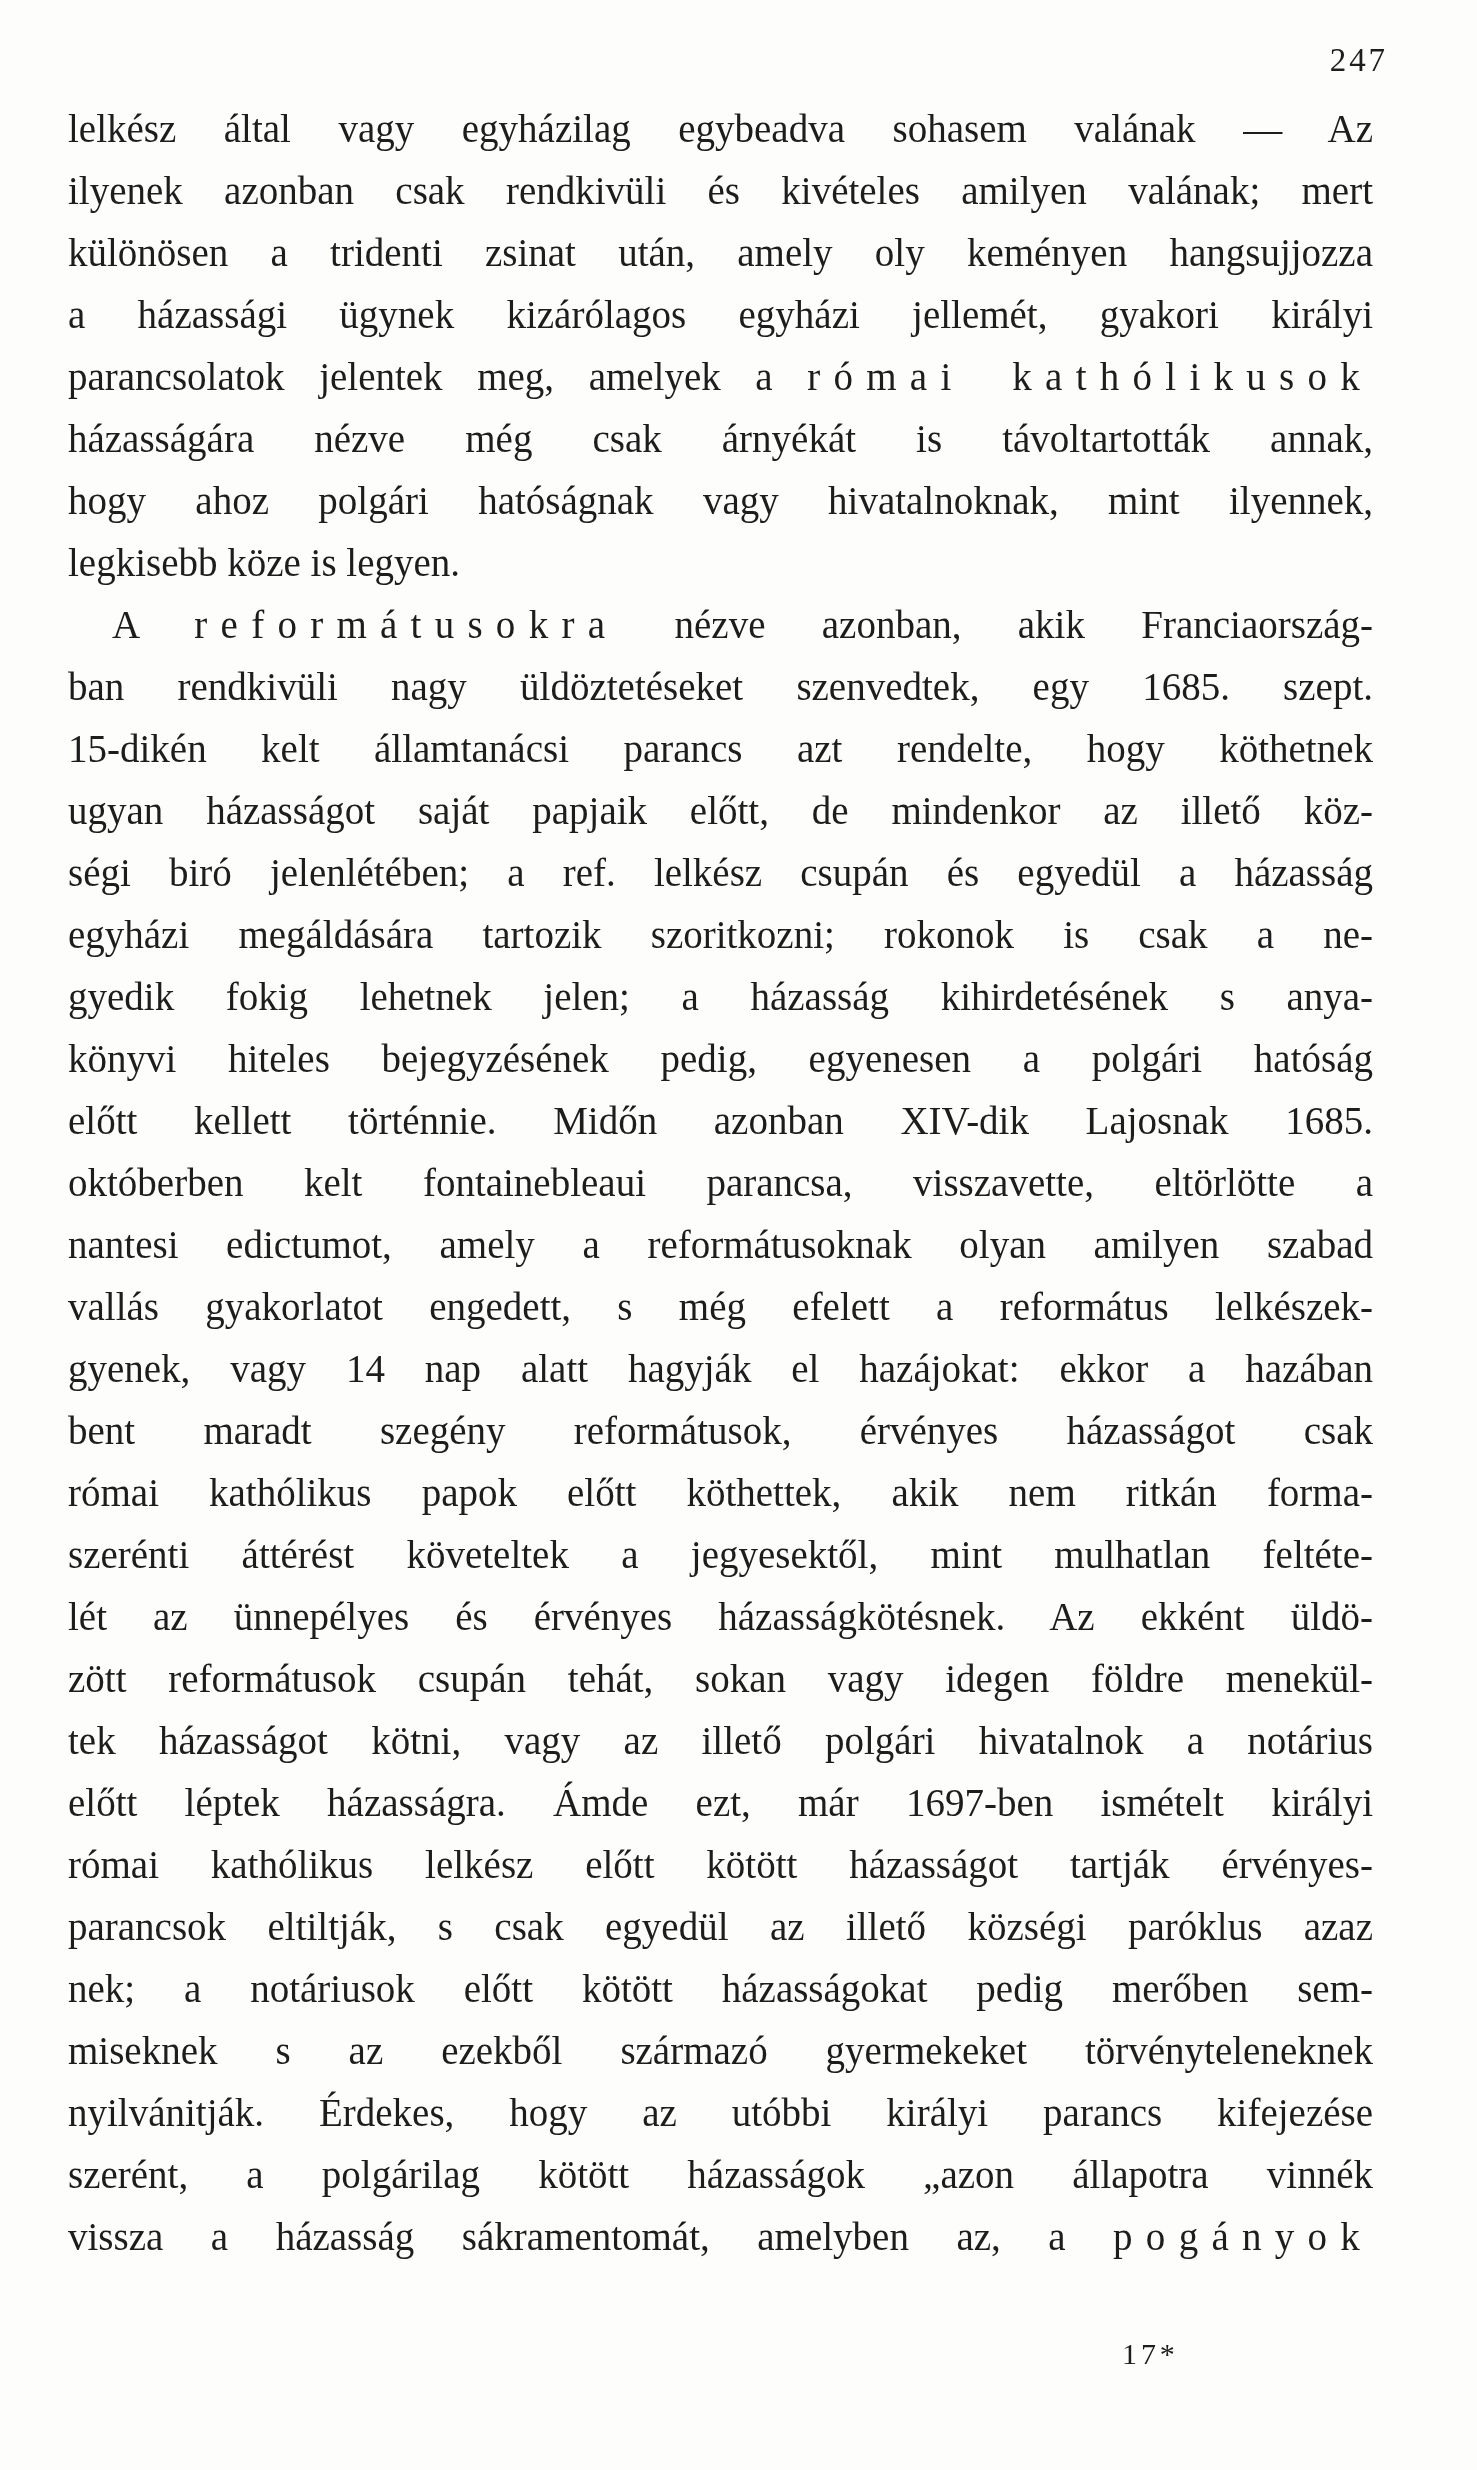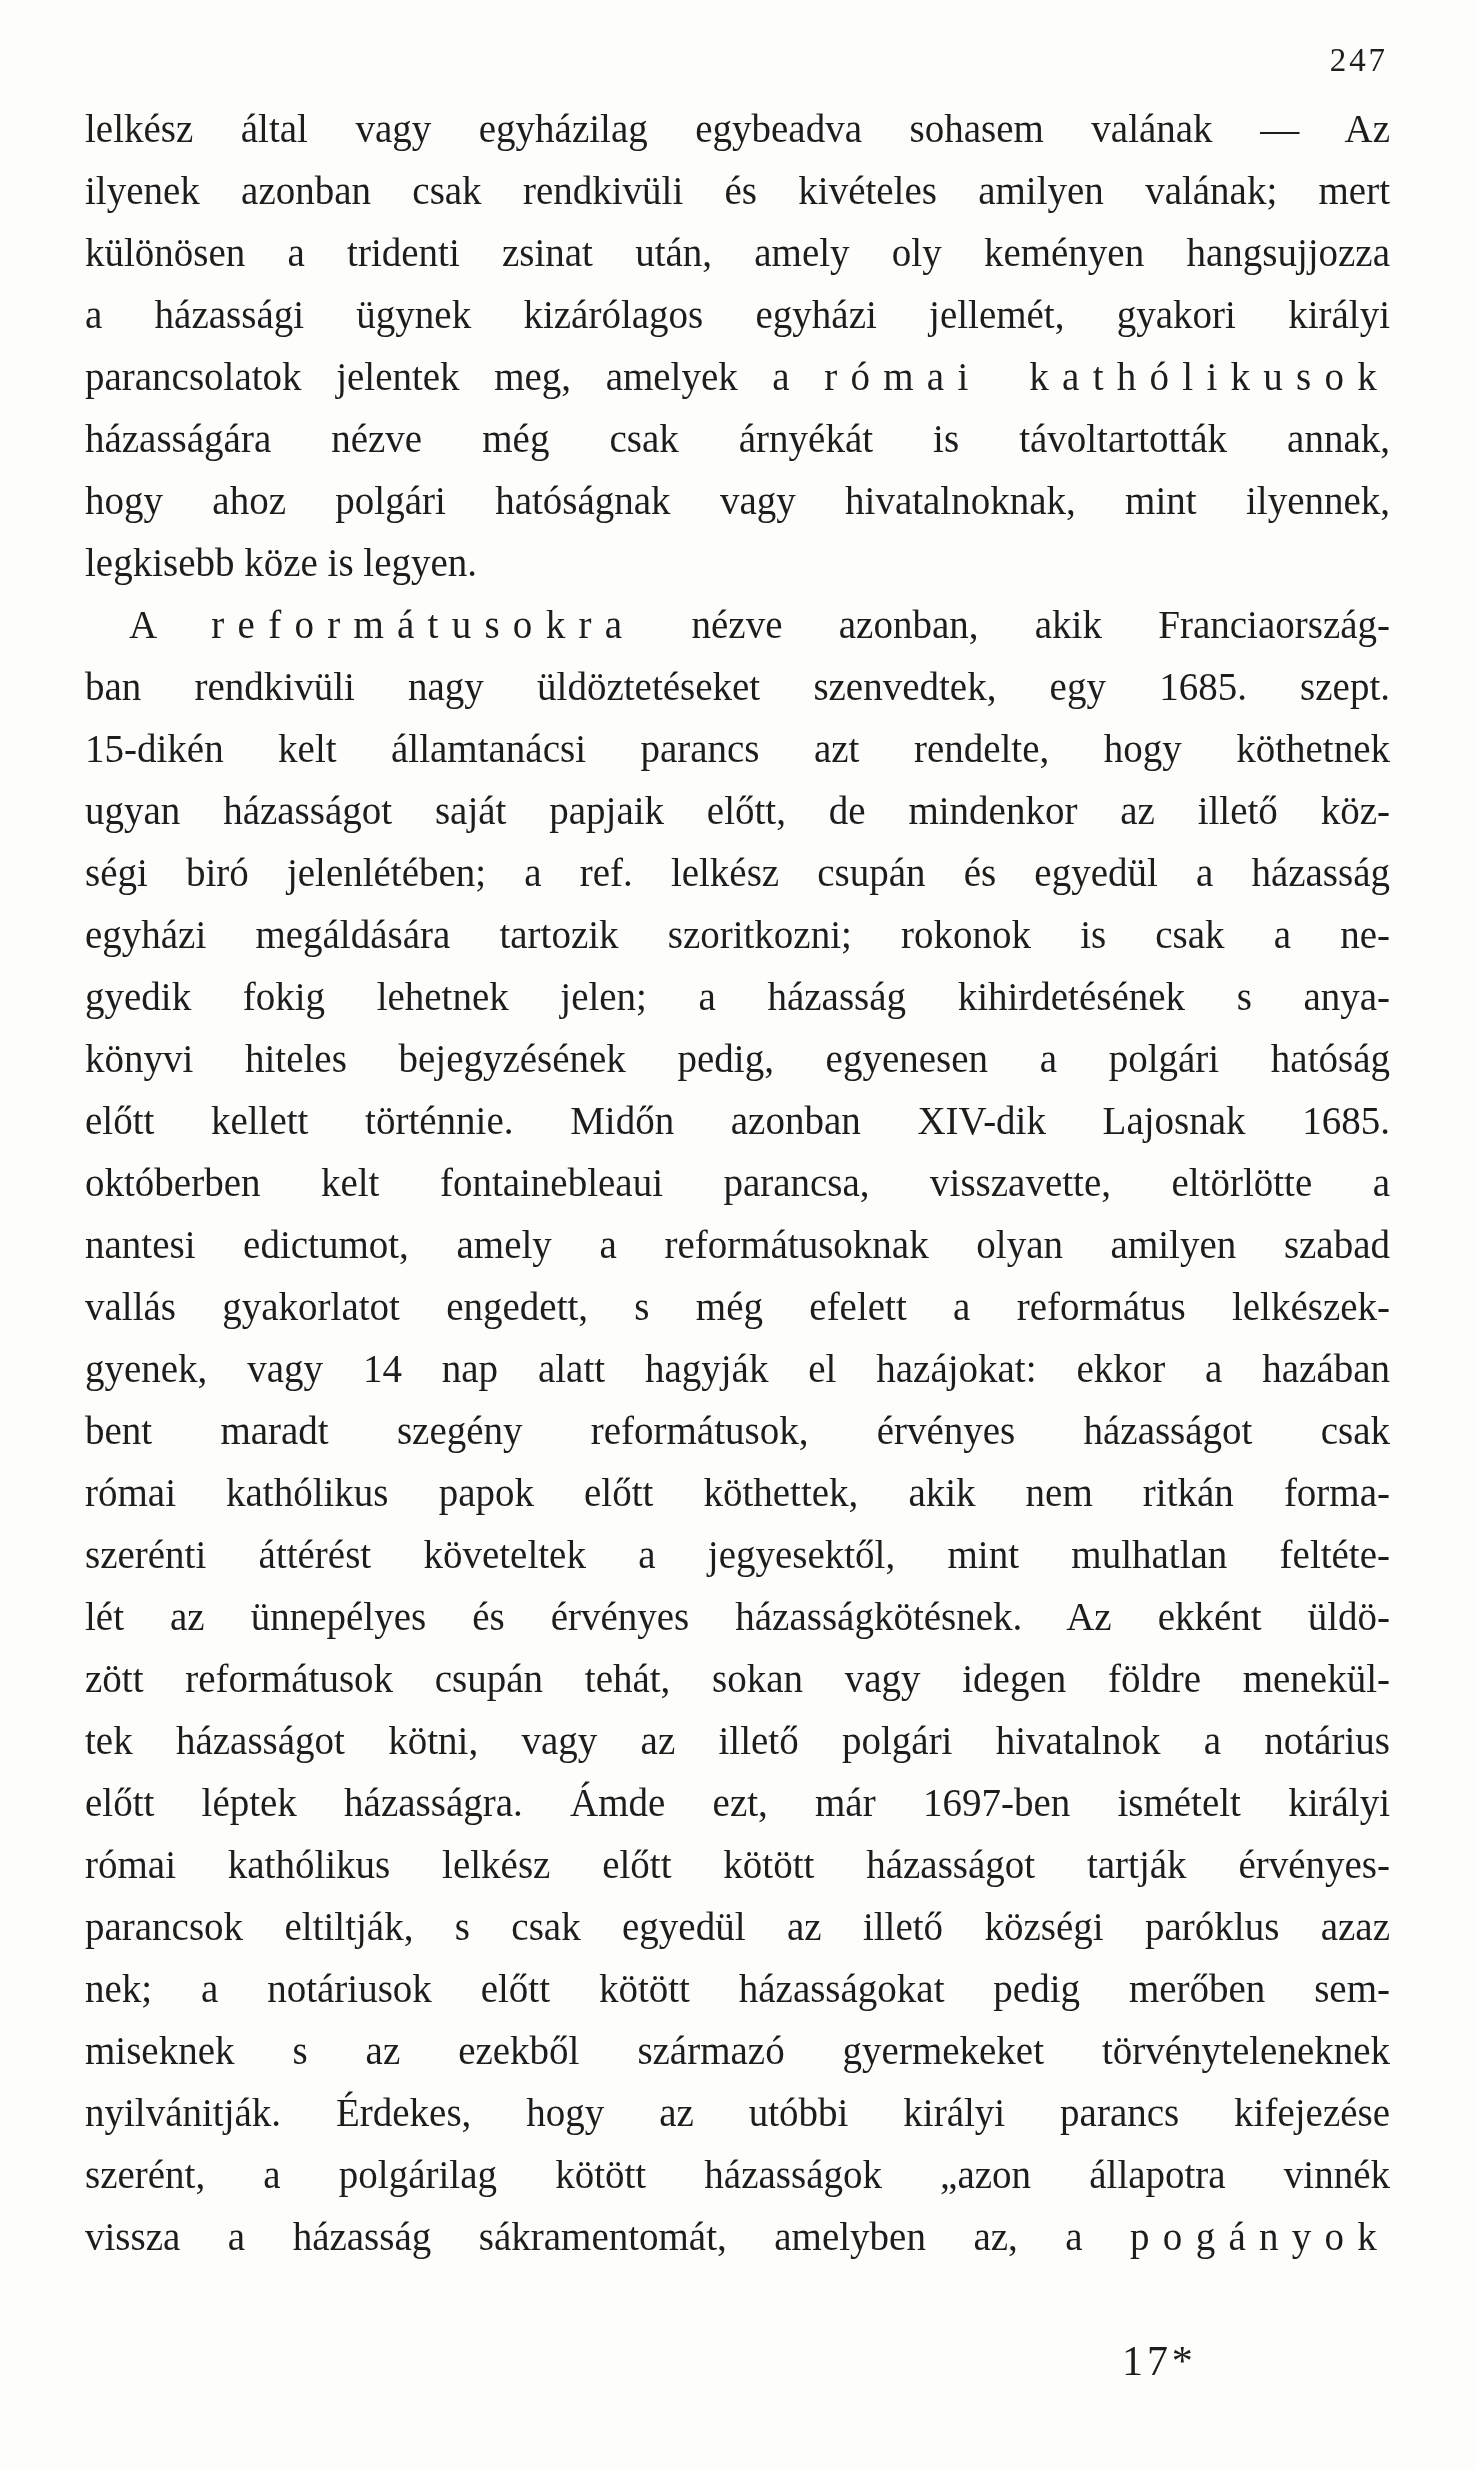--- a/index.html
+++ b/index.html
@@ -27,21 +27,21 @@
     position: absolute;
     top: 42px;
     right: 89px;
     font-size: 33px;
     letter-spacing: 2.9px;
   }
 
   .text-block {
     position: absolute;
     top: 98px;
-    left: 85px;
+    left: 68px;
     width: 1305px;
   }
 
   .line {
     font-size: 39px;
     line-height: 62px;
     height: 62px;
     text-align: justify;
     text-align-last: justify;
     -moz-text-align-last: justify;
@@ -58,21 +58,21 @@
   }
 
   .sp {
     letter-spacing: 0.34em;
   }
 
   .footer-sig {
     position: absolute;
     top: 2337px;
     left: 1122px;
-    font-size: 42px;
+    font-size: 30px;
     letter-spacing: 3.9px;
   }
 </style>
 </head>
 <body>
 
 <div class="page">
   <div class="page-number">247</div>
 
   <div class="text-block">

